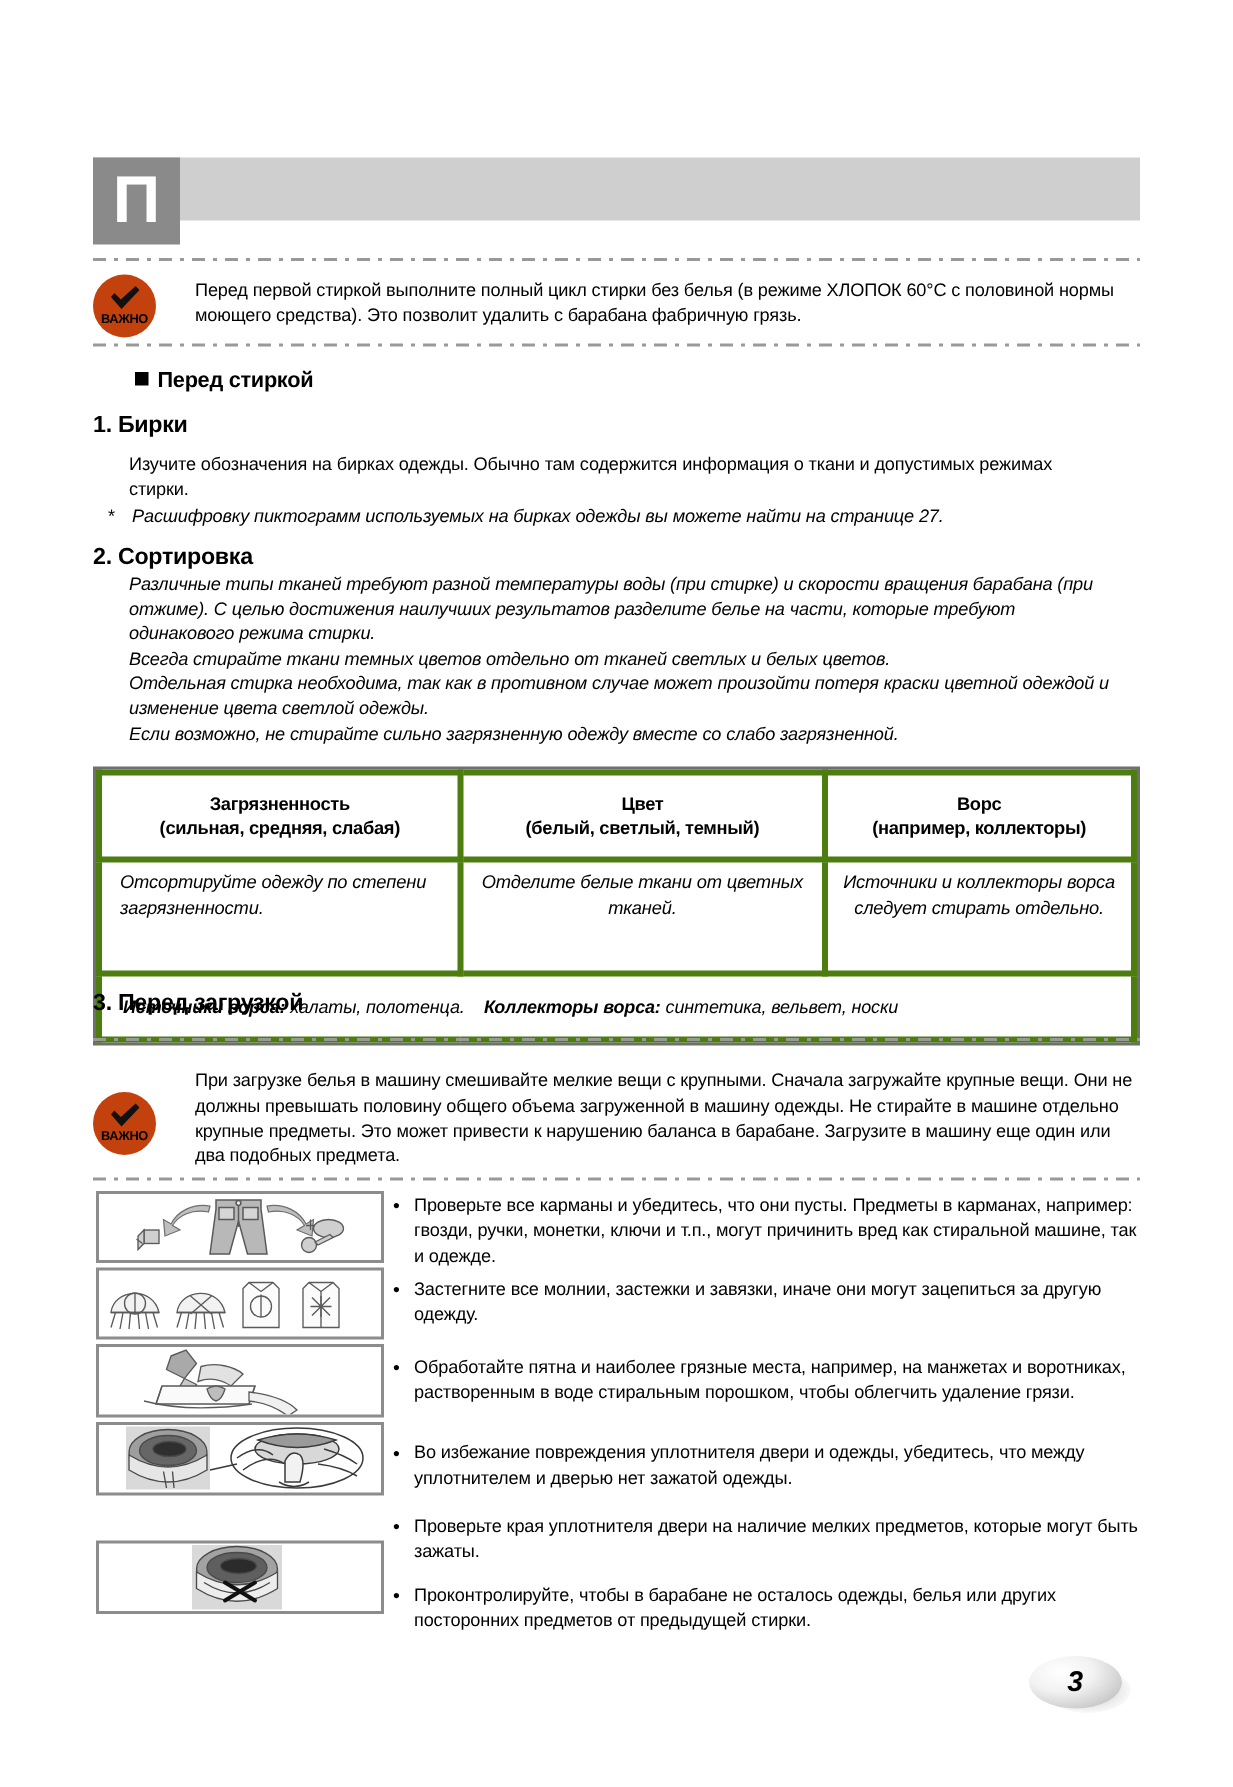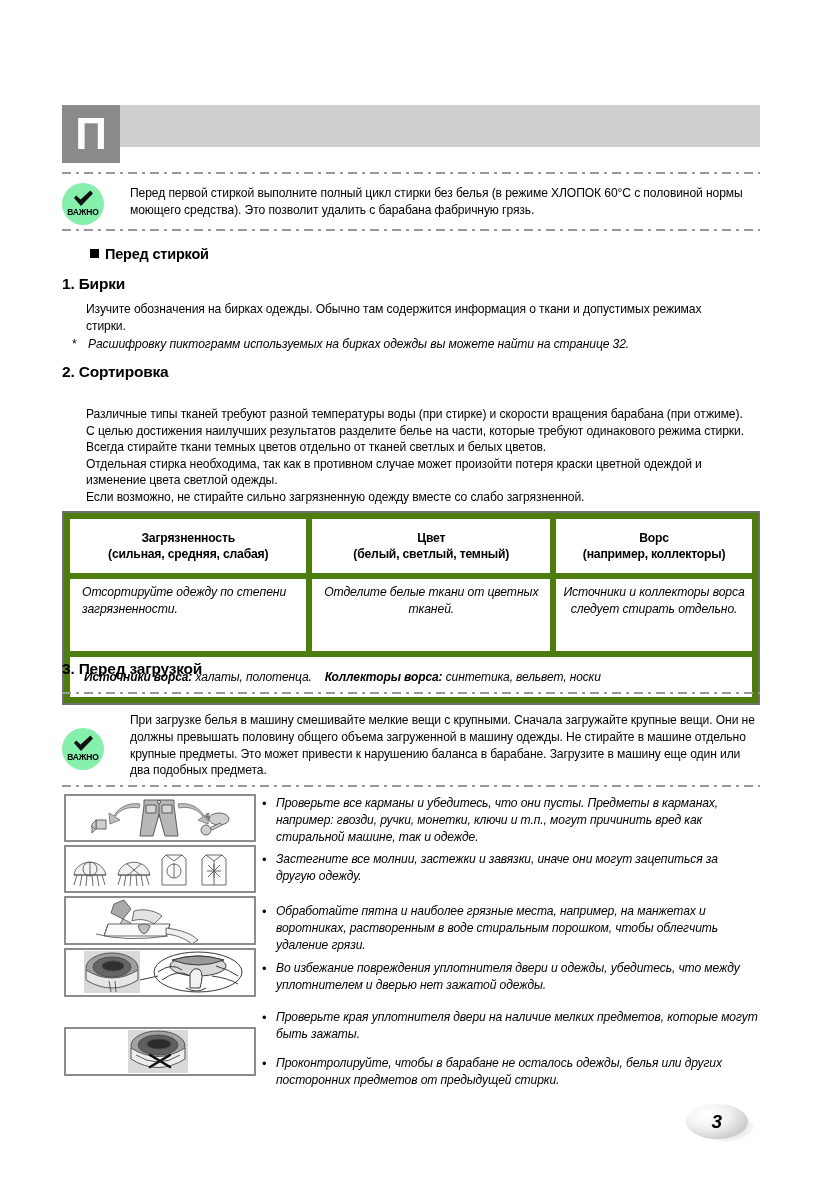--- a/index.html
+++ b/index.html
@@ -90,21 +90,21 @@
 
   
   .note { position: absolute; }
   .note-badge {
     position: absolute;
     left: 0px;
     top: 0px;
     width: 42px;
     height: 42px;
     border-radius: 50%;
-    background: #86efac;
+    background: #c2410c;
   }
   .note-check {
     position: absolute;
     left: 11px;
     top: 7px;
     width: 21px;
     height: 17px;
   }
   .note-check svg { display: block; }
   .note-badge-label {
@@ -182,21 +182,21 @@
     border: 2px solid #6f6f6f;
     border-collapse: collapse;
     box-sizing: border-box;
   }
   .sorttable table {
     width: 100%;
     border-collapse: collapse;
     table-layout: fixed;
   }
   .sorttable td {
-    border: 6px solid #4d7c0f;
+    border: 4px solid #4d7c0f;
     padding: 0;
     vertical-align: middle;
   }
   .st-head {
     text-align: center;
     font-size: 12.2px;
     font-weight: bold;
     line-height: 16.5px;
     height: 46px;
     padding: 4px 4px !important;
@@ -248,21 +248,20 @@
   .bullet .dot {
     position: absolute;
     left: 0;
     top: 0px;
     font-size: 13px;
     line-height: 17px;
   }
   .bullet .btext {
     display: block;
     margin-left: 14px;
-    font-style: italic;
   }
 
   
   .pagenum {
     position: absolute;
     left: 686px;
     top: 1104px;
     width: 68px;
     height: 38px;
   }
@@ -326,25 +325,25 @@
   </div>
 
   <div class="dashrule" style="top:229px;"></div>
 
   <div class="sec-square-head" style="top:246px;padding-left:28px;"><span class="sq"></span><span>Перед стиркой</span></div>
 
   <div class="sec-num-head" style="top:275px;">1. Бирки</div>
   <div class="body-par" style="left:86px; top:301px; width:620px;">Изучите обозначения на бирках одежды. Обычно там содержится информация о ткани и допустимых режимах стирки.</div>
   <div class="note-star" style="left:72px; top:336px; width:690px;">
     <span class="star">*</span>
-    <span class="starbody">Расшифровку пиктограмм используемых на бирках одежды вы можете найти на странице 32.</span>
+    <span class="starbody">Расшифровку пиктограмм используемых на бирках одежды вы можете найти на странице 27.</span>
   </div>
 
   <div class="sec-num-head" style="top:363px;">2. Сортировка</div>
-  <div class="body-par" style="left:86px; top:406px; width:660px; white-space:pre-line;">Различные типы тканей требуют разной температуры воды (при стирке) и скорости вращения барабана (при отжиме). С целью достижения наилучших результатов разделите белье на части, которые требуют одинакового режима стирки.
+  <div class="body-par" style="left:86px; top:381px; width:660px; white-space:pre-line;font-style:italic;">Различные типы тканей требуют разной температуры воды (при стирке) и скорости вращения барабана (при отжиме). С целью достижения наилучших результатов разделите белье на части, которые требуют одинакового режима стирки.
 Всегда стирайте ткани темных цветов отдельно от тканей светлых и белых цветов.
 Отдельная стирка необходима, так как в противном случае может произойти потеря краски цветной одеждой и изменение цвета светлой одежды.
 Если возможно, не стирайте сильно загрязненную одежду вместе со слабо загрязненной.</div>
 
   <div class="sorttable">
     <table>
       <tbody>
           <tr>
         <td class="st-head" style="width:33.2%;">
           <span>Загрязненность</span><br>

